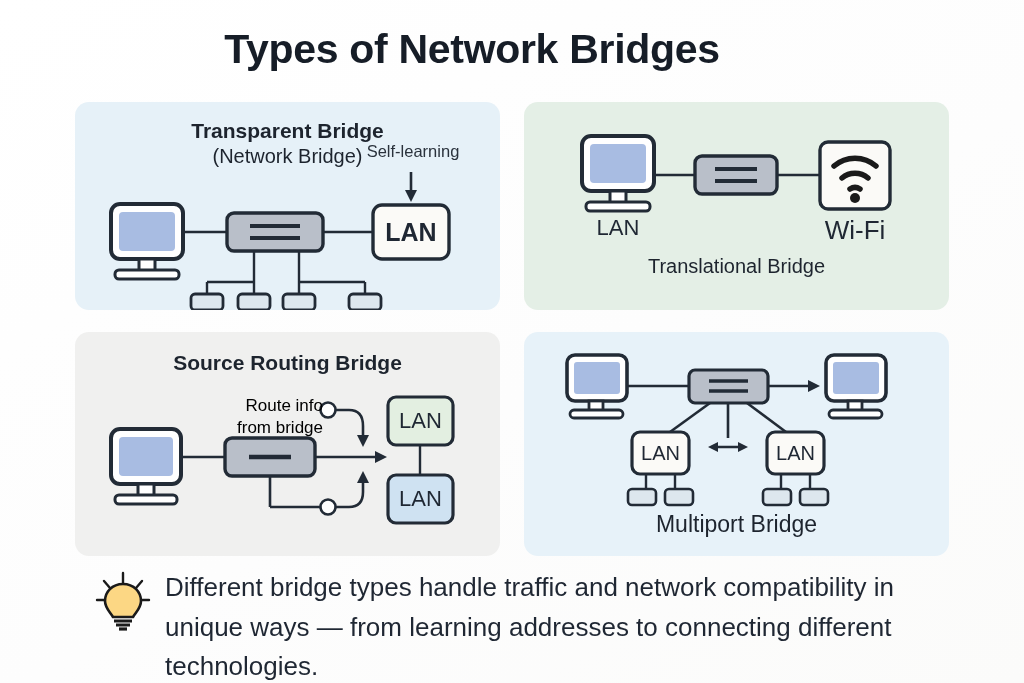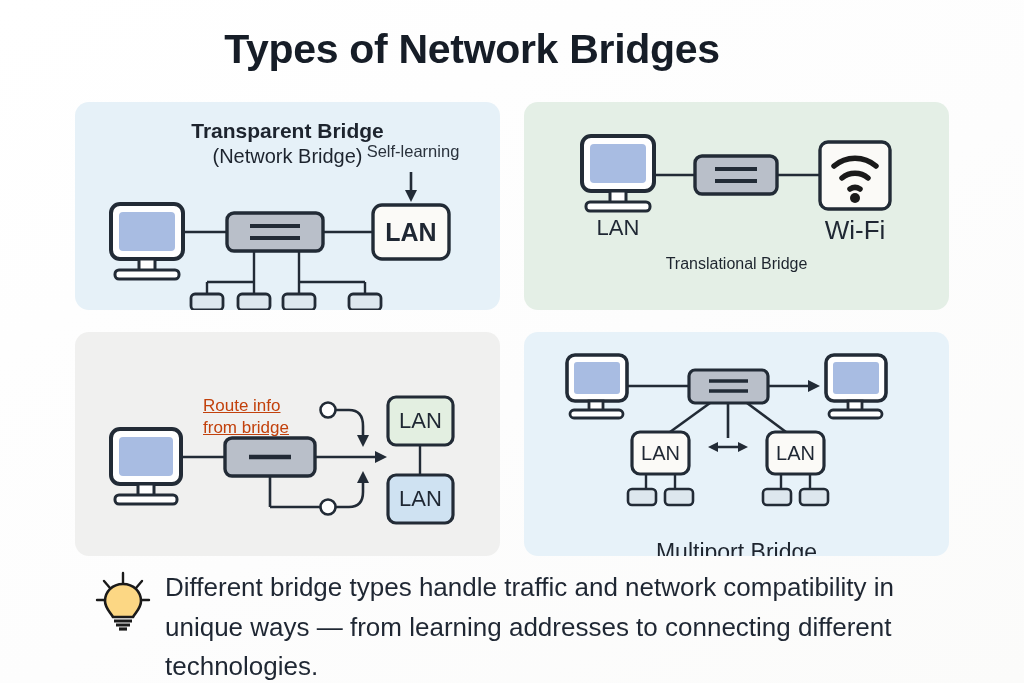--- a/index.html
+++ b/index.html
@@ -179,24 +179,25 @@
           <path d="M 310 64 A 32 32 0 0 1 352 64" fill="none" stroke="#1a1a1a" stroke-width="5.5" stroke-linecap="round"></path>
           <path d="M 318 76 A 20 20 0 0 1 344 76" fill="none" stroke="#1a1a1a" stroke-width="5.5" stroke-linecap="round"></path>
           <path d="M 326 87 A 9 9 0 0 1 336 87" fill="none" stroke="#1a1a1a" stroke-width="5.5" stroke-linecap="round"></path>
           <circle cx="331" cy="96" r="5" fill="#1a1a1a"></circle>
         </g>
       </svg>
 
       <div style="position:absolute;left:44px;top:113px;width:100px;text-align:center;font-size:22px;">LAN</div>
       <div style="position:absolute;left:281px;top:113px;width:100px;text-align:center;font-size:26px;">Wi-Fi</div>
 
-      <div class="panel-title" style="top:152px;font-weight:normal;font-size:16px;">Translational Bridge</div>
+      <div class="panel-title" style="top:152px;font-weight:normal;font-size:20px;">Translational Bridge</div>
     </div>
 
     <div class="panel p3">
+      <div class="panel-title" style="top:18px;">Source Routing Bridge</div>
 
       <svg class="svg-layer" viewBox="0 0 425 224">
         <line x1="106" y1="125" x2="150" y2="125" stroke="#222b36" stroke-width="2.4"></line>
 
         <g>
           <rect x="36" y="97" width="70" height="55" rx="9" fill="#ffffff" stroke="#222b36" stroke-width="4"></rect>
           <rect x="44" y="105" width="54" height="39" rx="4" fill="#a8bce2"></rect>
           <rect x="63" y="152" width="16" height="12" fill="#ffffff" stroke="#222b36" stroke-width="3"></rect>
           <rect x="40" y="163" width="62" height="9" rx="4" fill="#ffffff" stroke="#222b36" stroke-width="3"></rect>
         </g>
@@ -226,21 +227,21 @@
         </g>
 
         <rect x="313" y="65" width="65" height="48" rx="8" fill="#e3efe1" stroke="#222b36" stroke-width="3.2"></rect>
         <line x1="345" y1="113" x2="345" y2="143" stroke="#222b36" stroke-width="2.4"></line>
         <rect x="313" y="143" width="65" height="48" rx="8" fill="#cfe2f2" stroke="#222b36" stroke-width="3.2"></rect>
       </svg>
 
       <div style="position:absolute;left:313px;top:65px;width:65px;height:48px;display:flex;align-items:center;justify-content:center;font-size:22px;">LAN</div>
       <div style="position:absolute;left:313px;top:143px;width:65px;height:48px;display:flex;align-items:center;justify-content:center;font-size:22px;">LAN</div>
 
-      <div style="position:absolute;left:128px;top:63px;width:120px;text-align:left;font-size:17px;line-height:1.28;color:#c2410c;text-decoration:underline;">
+      <div style="position:absolute;left:128px;top:63px;width:120px;text-align:right;font-size:17px;line-height:1.28;color:#000000;">
         <div>Route info</div>
         <div>from bridge</div>
       </div>
     </div>
 
     <div class="panel p4">
       <svg class="svg-layer" viewBox="0 0 425 224">
         <line x1="102" y1="54" x2="165" y2="54" stroke="#222b36" stroke-width="2.4"></line>
 
         <g>
@@ -287,21 +288,21 @@
         <rect x="243" y="100" width="57" height="42" rx="8" fill="#fbfaf7" stroke="#222b36" stroke-width="3.2"></rect>
         <line x1="257" y1="142" x2="257" y2="157" stroke="#222b36" stroke-width="2.4"></line>
         <line x1="286" y1="142" x2="286" y2="157" stroke="#222b36" stroke-width="2.4"></line>
         <rect x="239" y="157" width="28" height="16" rx="4" fill="#dde7ee" stroke="#222b36" stroke-width="2.6"></rect>
         <rect x="276" y="157" width="28" height="16" rx="4" fill="#dde7ee" stroke="#222b36" stroke-width="2.6"></rect>
       </svg>
 
       <div style="position:absolute;left:108px;top:100px;width:57px;height:42px;display:flex;align-items:center;justify-content:center;font-size:20px;">LAN</div>
       <div style="position:absolute;left:243px;top:100px;width:57px;height:42px;display:flex;align-items:center;justify-content:center;font-size:20px;">LAN</div>
 
-      <div class="panel-title" style="top:178px;font-weight:normal;font-size:23px;margin-top:28px;">Multiport Bridge</div>
+      <div class="panel-title" style="top:178px;font-weight:normal;font-size:23px;">Multiport Bridge</div>
     </div>
 
   </div>
 
   <div class="footer">
     <svg class="bulb" width="56" height="62" viewBox="0 0 56 62">
       <g stroke="#1a1a1a" stroke-width="2.4" stroke-linecap="round">
         <line x1="28" y1="3" x2="28" y2="13"></line>
         <line x1="9" y1="11" x2="15" y2="18"></line>
         <line x1="47" y1="11" x2="41" y2="18"></line>

